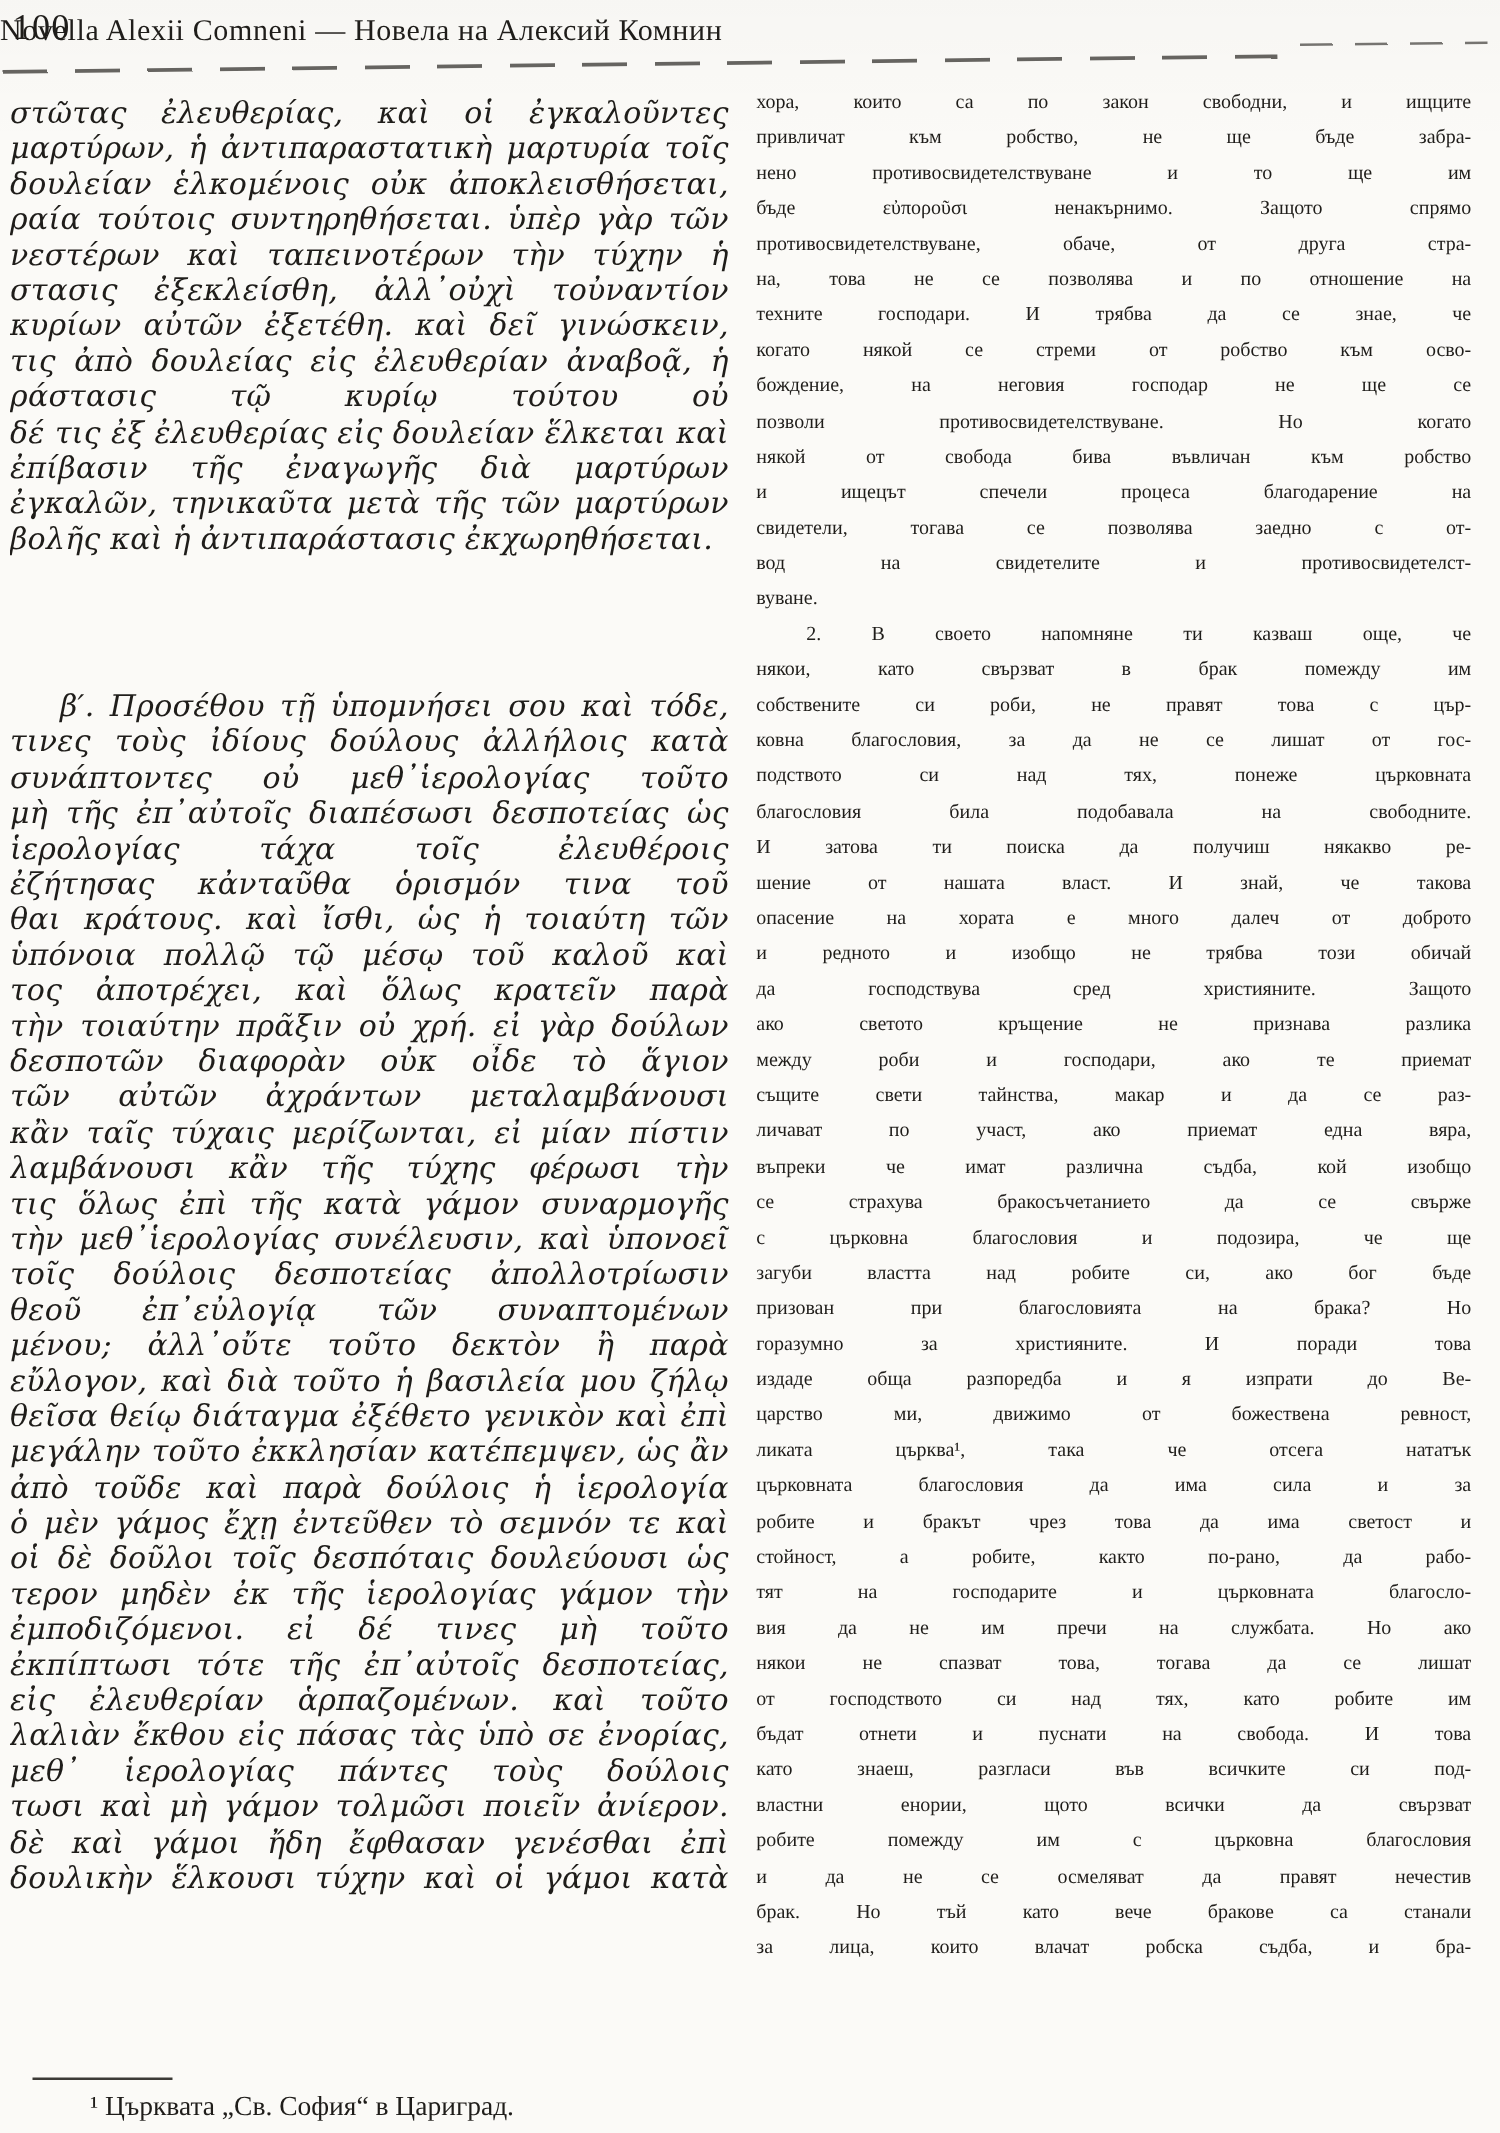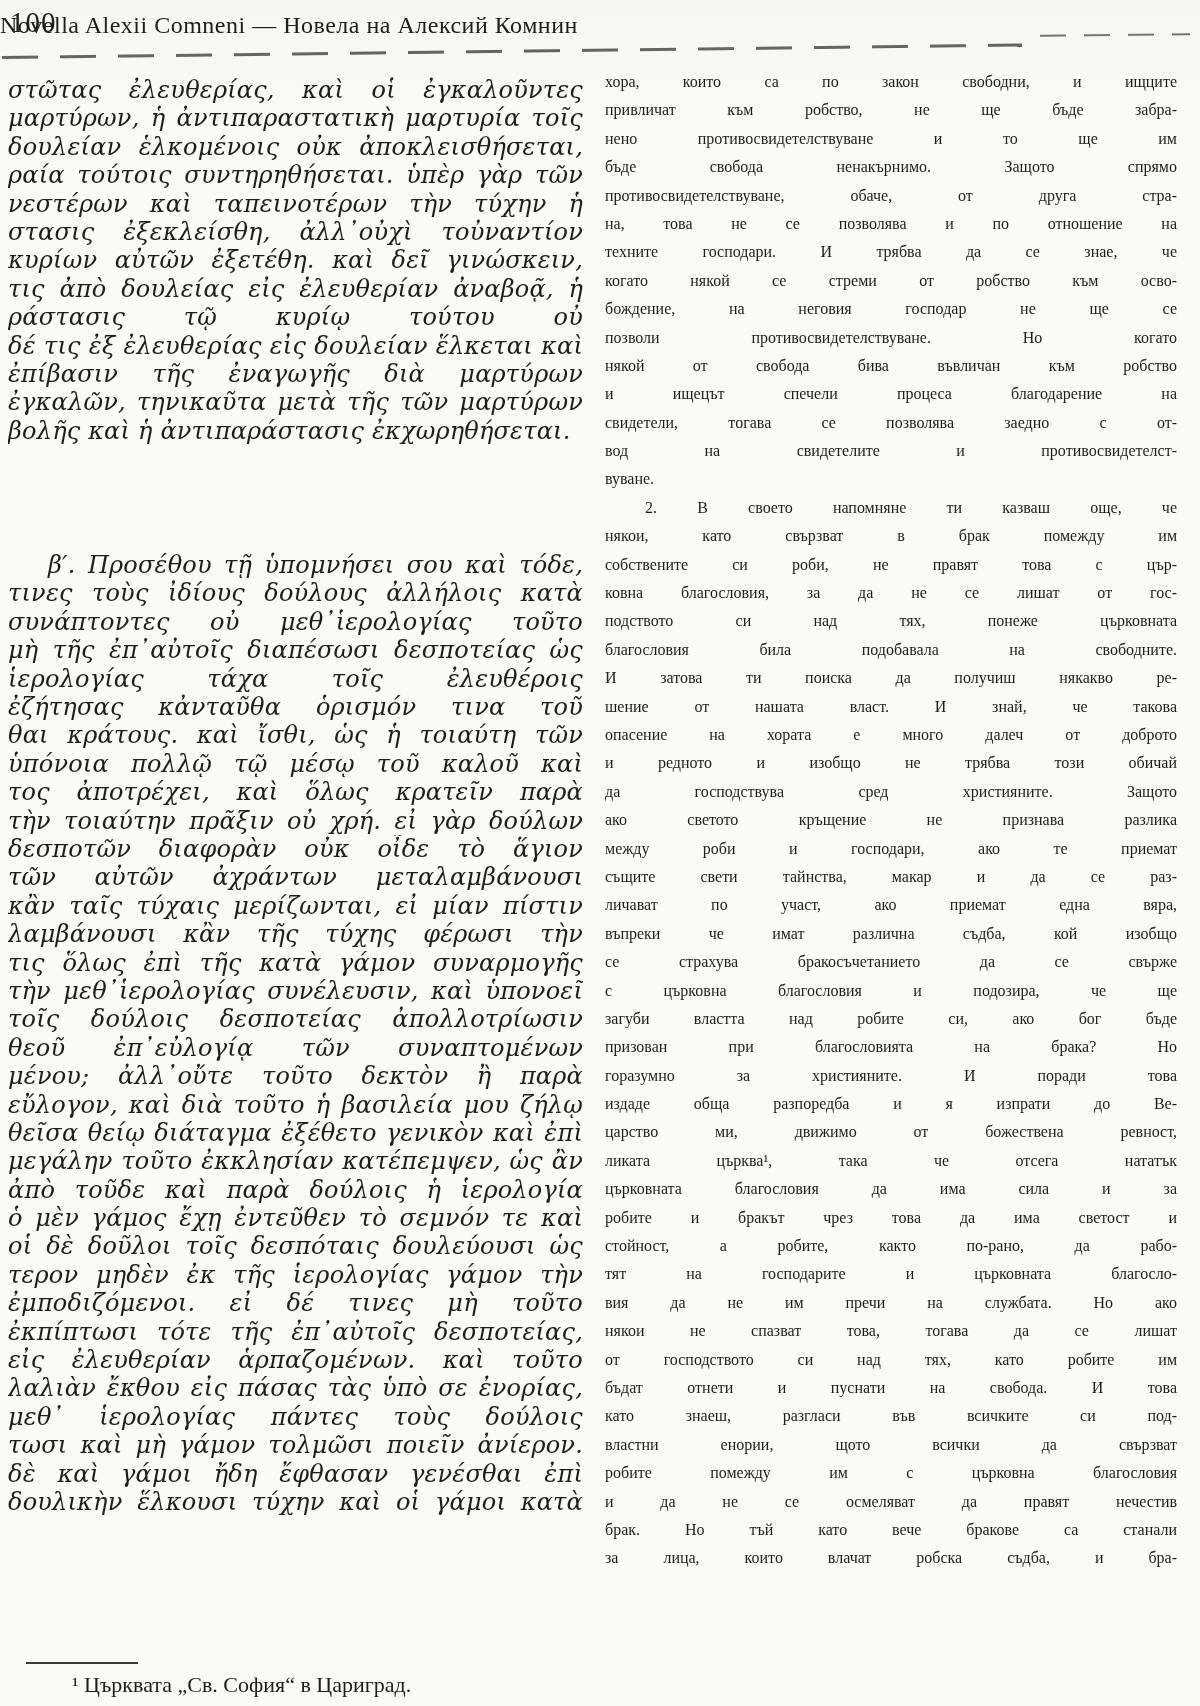--- a/index.html
+++ b/index.html
@@ -137,21 +137,21 @@
         <div class="line">δὲ καὶ γάμοι ἤδη ἔφθασαν γενέσθαι ἐπὶ προσώποις</div>
         <div class="line">δουλικὴν ἕλκουσι τύχην καὶ οἱ γάμοι κατὰ τὴν ἕως</div>
       </div>
   </section>
 
   <section class="col col-right">
     <div class="para bg-text end-left">
         <div class="line">хора, които са по закон свободни, и ищците</div>
         <div class="line">привличат към робство, не ще бъде забра-</div>
         <div class="line">нено противосвидетелствуване и то ще им</div>
-        <div class="line">бъде свобода ненакърнимо. Защото спрямо</div>
+        <div class="line">бъде εὐποροῦσι ненакърнимо. Защото спрямо</div>
         <div class="line">противосвидетелствуване, обаче, от друга стра-</div>
         <div class="line">на, това не се позволява и по отношение на</div>
         <div class="line">техните господари. И трябва да се знае, че</div>
         <div class="line">когато някой се стреми от робство към осво-</div>
         <div class="line">бождение, на неговия господар не ще се</div>
         <div class="line">позволи противосвидетелствуване. Но когато</div>
         <div class="line">някой от свобода бива въвличан към робство</div>
         <div class="line">и ищецът спечели процеса благодарение на</div>
         <div class="line">свидетели, тогава се позволява заедно с от-</div>
         <div class="line">вод на свидетелите и противосвидетелст-</div>

